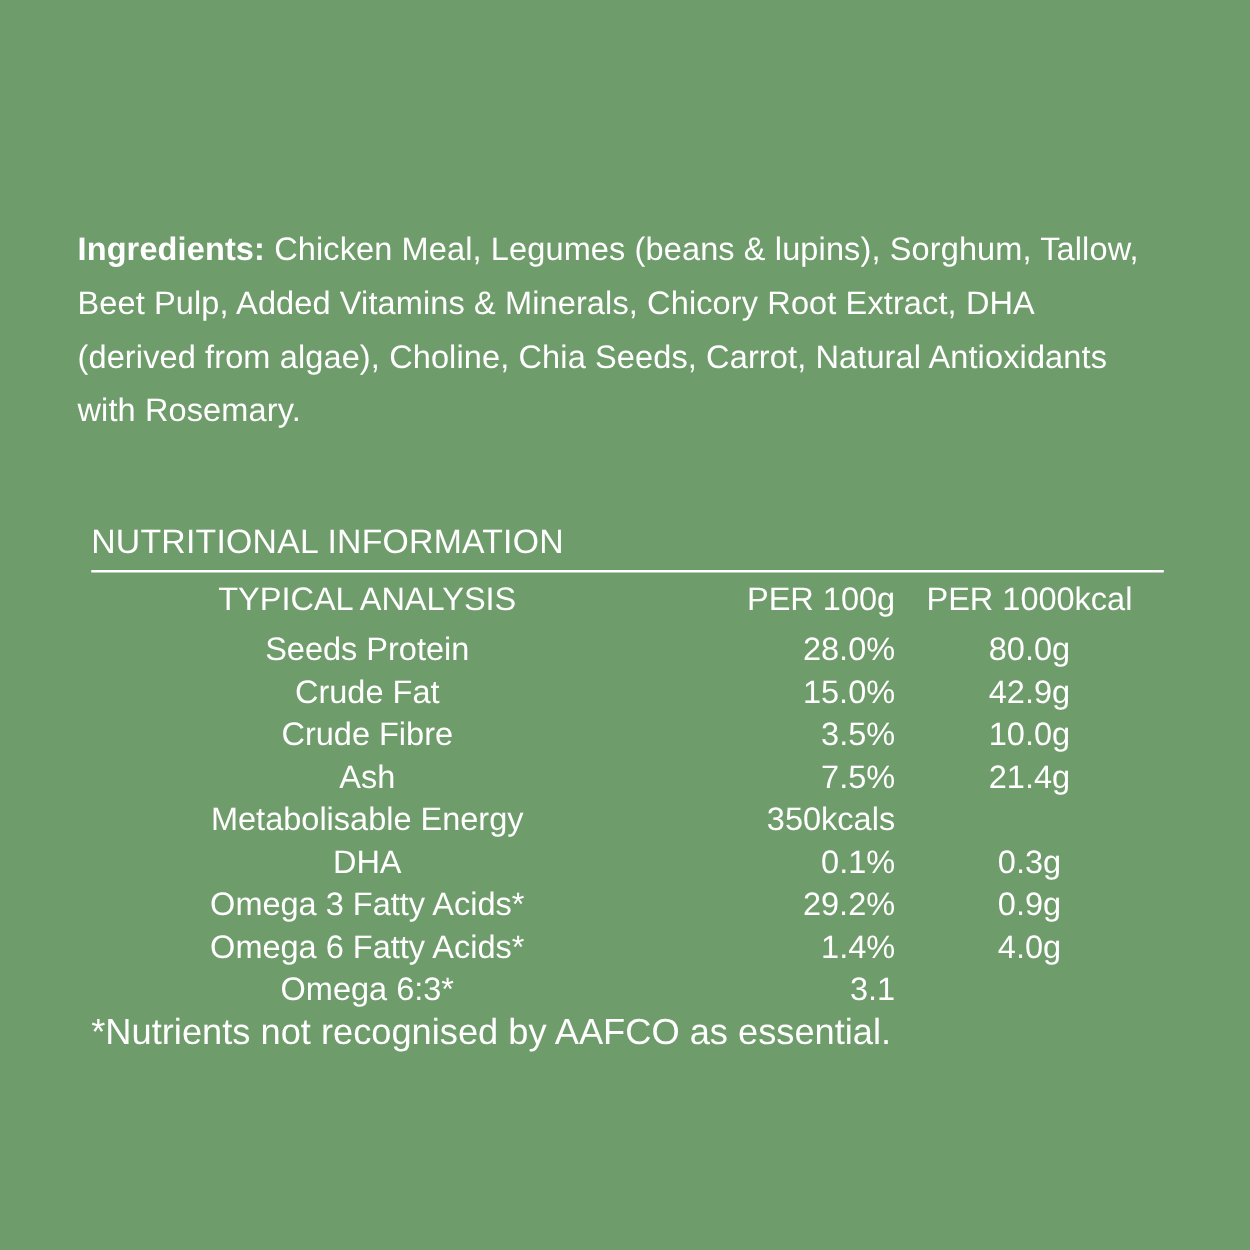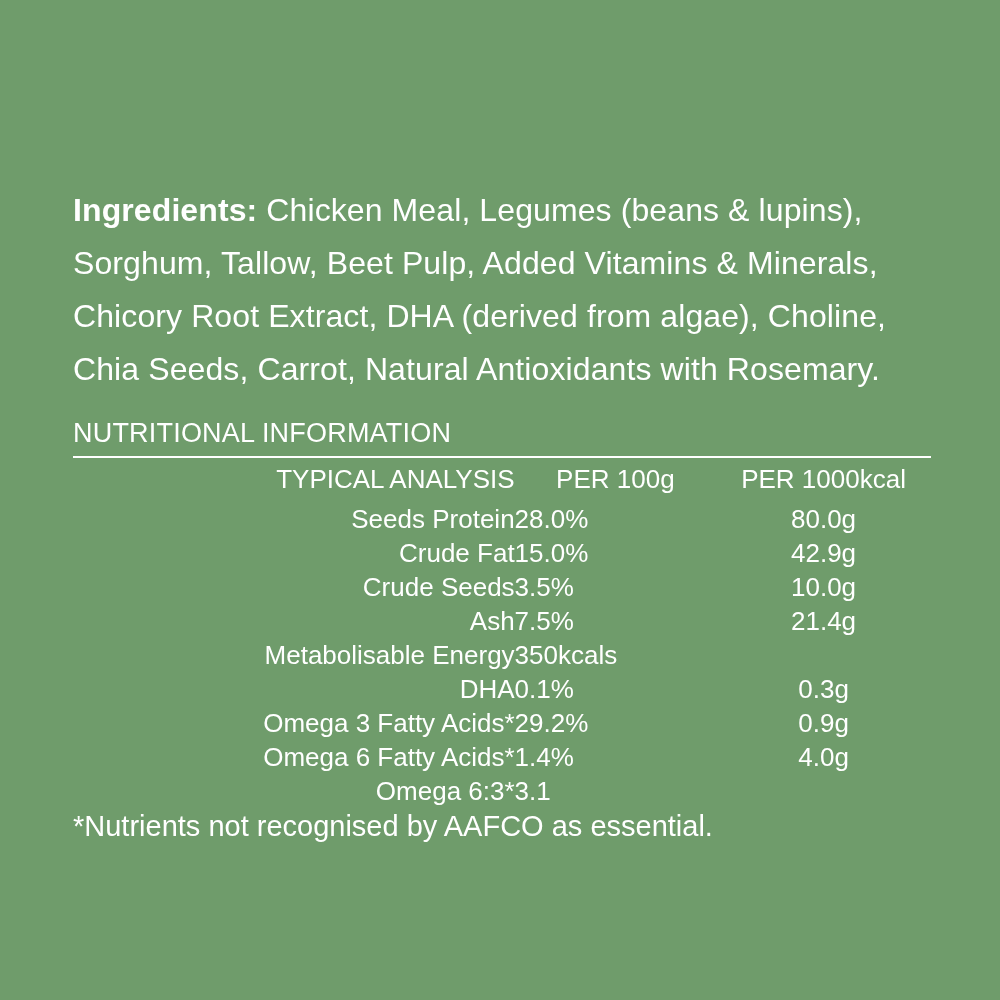--- a/index.html
+++ b/index.html
@@ -17,25 +17,25 @@
   .page {
     position: relative;
     width: 1000px;
     height: 1000px;
     box-sizing: border-box;
   }
 
   
   .ingredients {
     position: absolute;
-    left: 73px;
+    left: 62px;
     top: 152px;
     width: 860px;
-    font-size: 32px;
-    line-height: 53px;
+    font-size: 26px;
+    line-height: 43px;
     font-weight: 400;
     letter-spacing: 0.1px;
     color: #ffffff;
   }
   .ingredients .label {
     font-weight: 700;
   }
 
   
   .nutrition {
@@ -61,24 +61,25 @@
     border-collapse: collapse;
     font-size: 26px;
     line-height: 34px;
   }
   table.nutri th, table.nutri td {
     padding: 0;
     font-weight: 400;
     vertical-align: baseline;
   }
   table.nutri th.c-name, table.nutri td.c-name {
-    text-align: right;
+    text-align: center;
     width: 480px;
   }
   table.nutri th.c-100, table.nutri td.c-100 {
+    text-align: right;
     width: 215px;
   }
   table.nutri th.c-kcal, table.nutri td.c-kcal {
     text-align: center;
     width: 230px;
   }
   table.nutri thead th {
     font-size: 26px;
     line-height: 36px;
     padding-bottom: 5px;
@@ -115,21 +116,21 @@
           <td class="c-name">Seeds Protein</td>
           <td class="c-100">28.0%</td>
           <td class="c-kcal">80.0g</td>
         </tr>
         <tr>
           <td class="c-name">Crude Fat</td>
           <td class="c-100">15.0%</td>
           <td class="c-kcal">42.9g</td>
         </tr>
         <tr>
-          <td class="c-name">Crude Seeds</td>
+          <td class="c-name">Crude Fibre</td>
           <td class="c-100">3.5%</td>
           <td class="c-kcal">10.0g</td>
         </tr>
         <tr>
           <td class="c-name">Ash</td>
           <td class="c-100">7.5%</td>
           <td class="c-kcal">21.4g</td>
         </tr>
         <tr>
           <td class="c-name">Metabolisable Energy</td>

